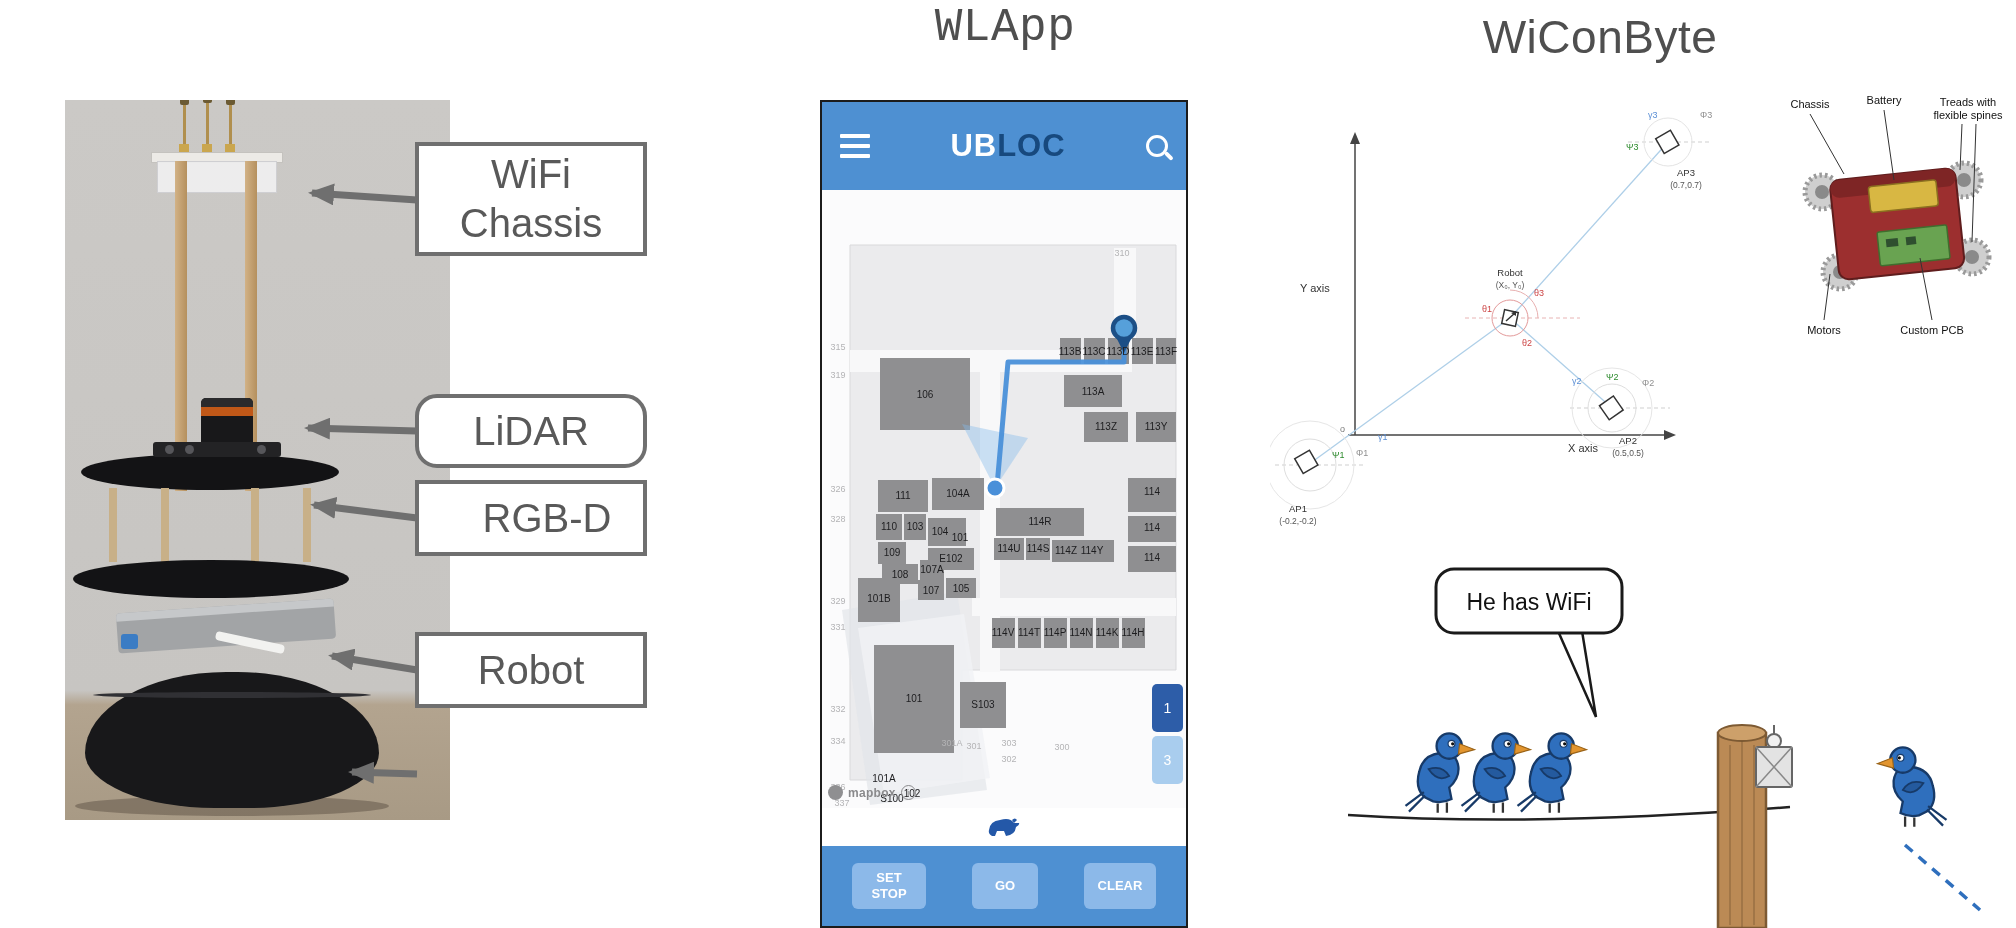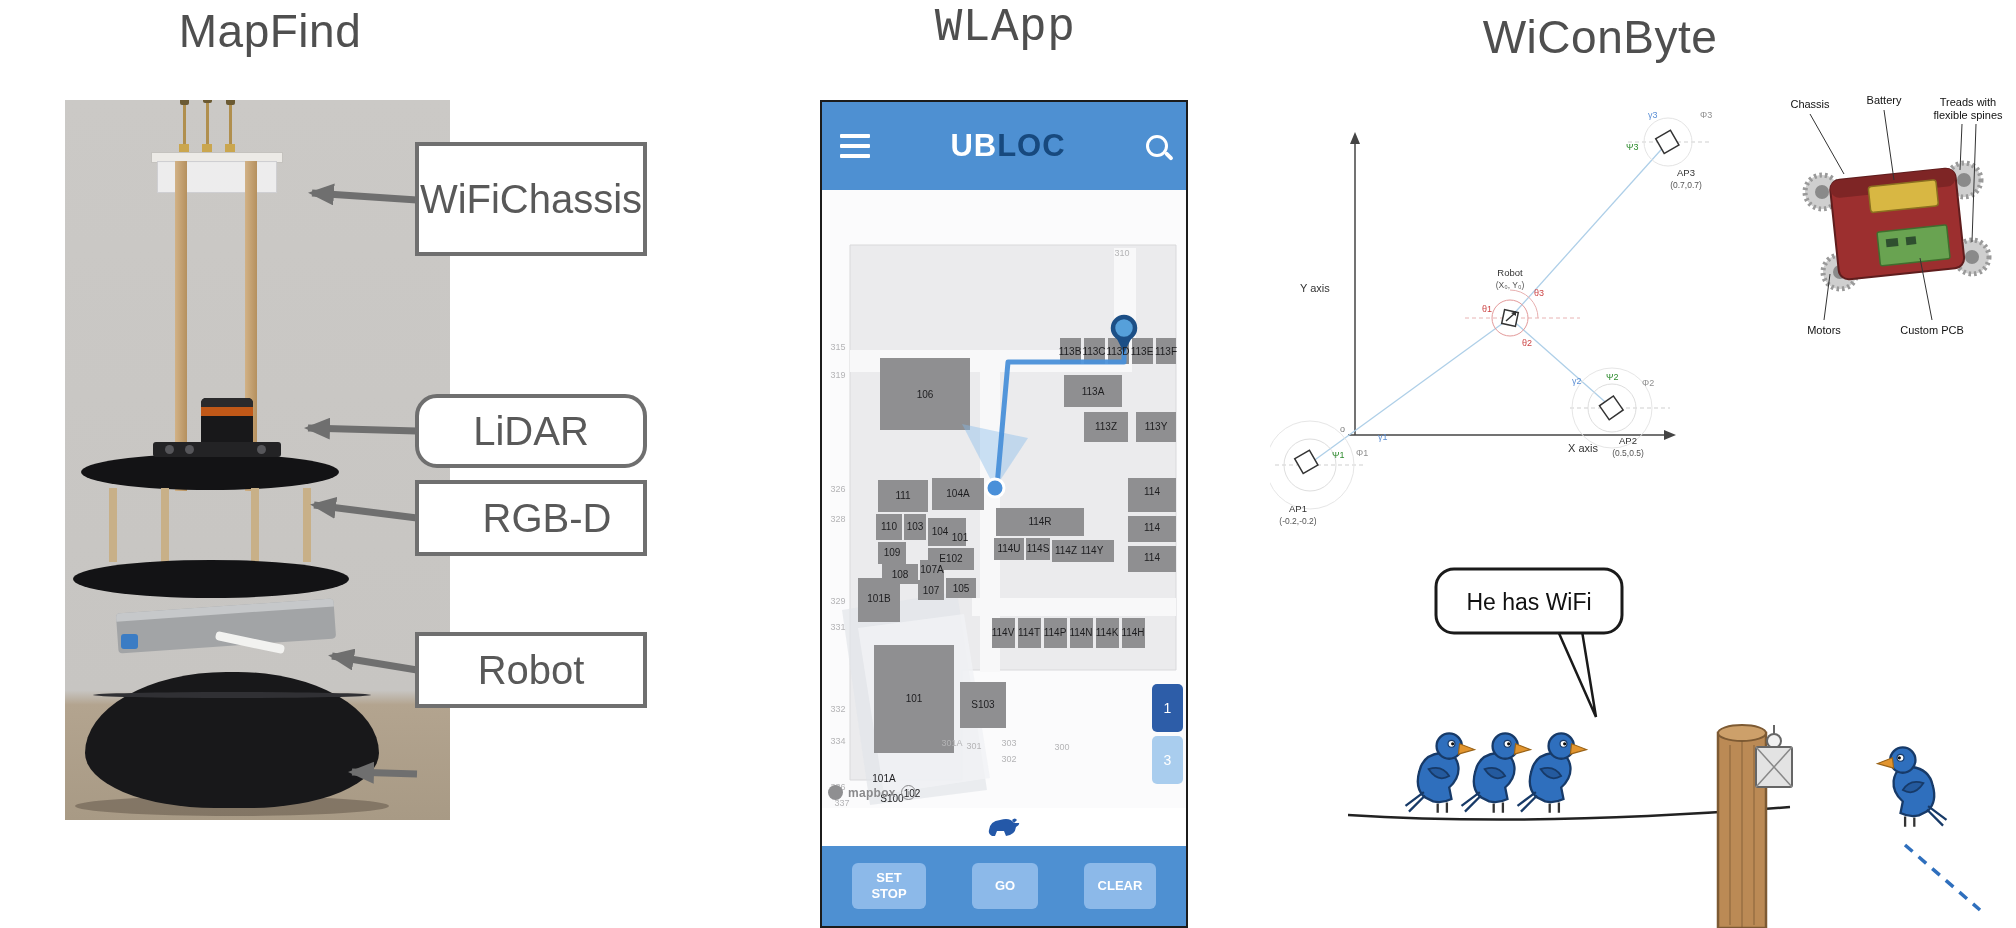--- a/index.html
+++ b/index.html
@@ -15,21 +15,21 @@
   
   .photo{
     position:absolute;left:65px;top:100px;width:385px;height:720px;
     background:linear-gradient(180deg,#cbc9c6 0%,#c7c5c2 82%,#b3a48f 84%,#a8much 100%);
     background:linear-gradient(180deg,#cbc9c6 0%,#c7c5c2 82%,#b3a48f 84%,#a89a85 100%);
     overflow:hidden;
   }
   .callout{
     position:absolute;box-sizing:border-box;border:4px solid #6f6f6f;background:#fff;
     color:#595959;font-size:40px;line-height:1.22;text-align:center;
-    display:flex;flex-direction:row;align-items:center;justify-content:center;
+    display:flex;flex-direction:column;align-items:center;justify-content:center;
   }
   
   .phone{
     position:absolute;left:820px;top:100px;width:368px;height:828px;
     border:2px solid #1c1c1c;box-sizing:border-box;background:#fff;overflow:hidden;
   }
   .appbar{height:88px;background:#4e90d2;display:flex;align-items:center;padding:0 18px;box-sizing:border-box;}
   .hamburger{width:30px;display:flex;flex-direction:column;gap:6px;cursor:pointer;}
   .hamburger span{display:block;height:4px;background:#fff;border-radius:1px;}
   .appbar-title{flex:1;text-align:center;font-size:31px;font-weight:bold;letter-spacing:1px;}
@@ -59,21 +59,20 @@
     font-size:13px;display:flex;flex-direction:column;align-items:center;justify-content:center;
     height:46px;line-height:1.25;cursor:pointer;}
   .action-btn.w1{width:74px;} .action-btn.w2{width:66px;} .action-btn.w3{width:72px;}
   
   svg text{font-family:"Liberation Sans",sans-serif;}
 </style>
 </head>
 <body>
 
 <div class="abs" style="left:0;top:0;width:700px;height:928px;">
-  <div class="panel-title" style="left:60px;top:4px;width:420px;">MapFind</div>
 
   <div class="photo">
 
     <div class="abs" style="left:0;top:0;width:100%;height:100%;">
       <div class="abs" style="left:118px;top:2px;width:3px;height:44px;background:#b08f4e;"></div>
       <div class="abs" style="left:141px;top:0;width:3px;height:46px;background:#b08f4e;"></div>
       <div class="abs" style="left:164px;top:2px;width:3px;height:44px;background:#b08f4e;"></div>
       <div class="abs" style="left:115px;top:-2px;width:9px;height:7px;background:#6b5a33;border-radius:2px;"></div>
       <div class="abs" style="left:138px;top:-4px;width:9px;height:7px;background:#6b5a33;border-radius:2px;"></div>
       <div class="abs" style="left:161px;top:-2px;width:9px;height:7px;background:#6b5a33;border-radius:2px;"></div>

